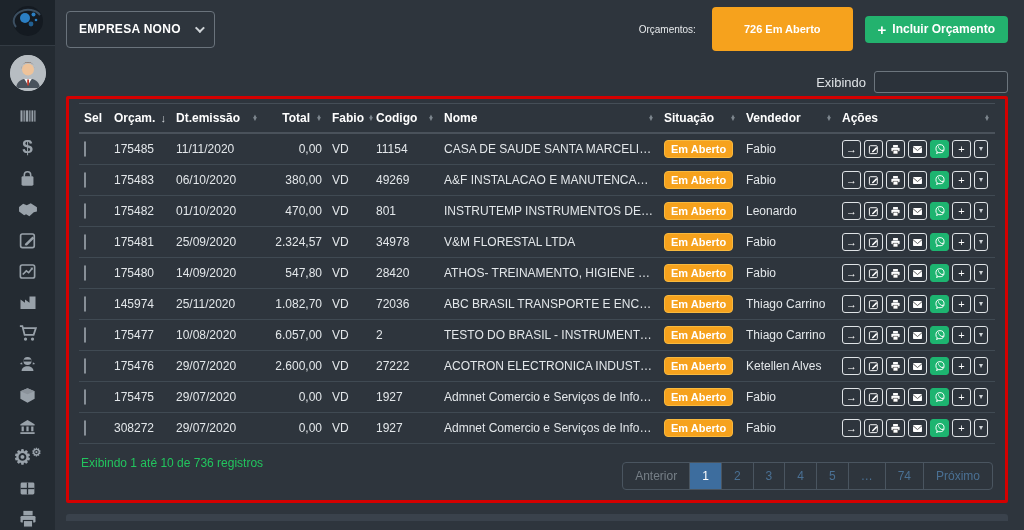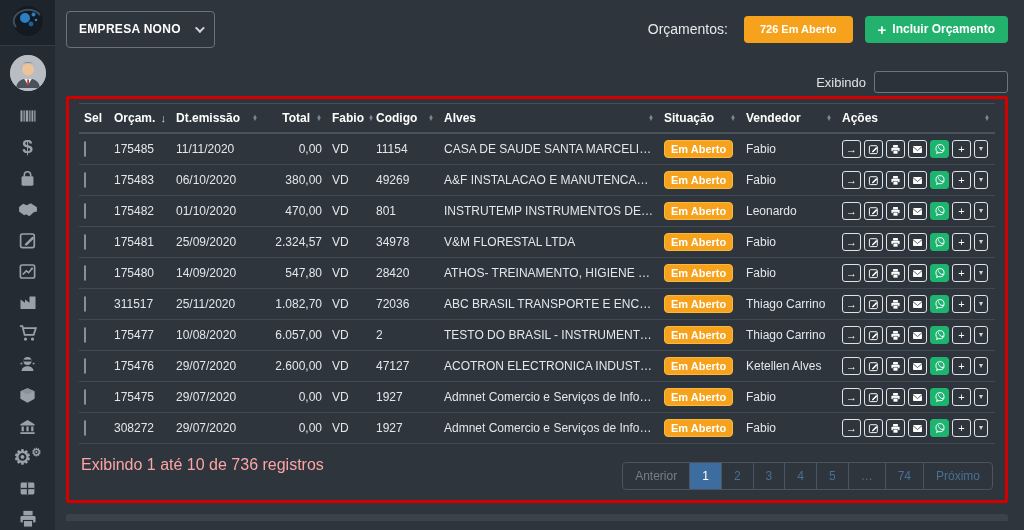--- a/index.html
+++ b/index.html
@@ -17,22 +17,22 @@
   .side-item svg { display:block; }
   .glyph-icon { font-size:19px; line-height:1; color:#99a2aa; font-weight:bold; }
 
   
   .main { flex:1; padding:14px 16px 0 11px; display:flex; flex-direction:column; }
 
   .topbar { display:flex; align-items:center; height:30px; }
   .company-select { display:flex; align-items:center; gap:14px; background:#2e353d; border:1px solid #6a737c; border-radius:4px; padding:0 12px; height:37px; color:#fff; font-size:12px; font-weight:bold; letter-spacing:.3px; cursor:pointer; }
   .chev { width:7px; height:7px; border-right:2px solid #cfd4d8; border-bottom:2px solid #cfd4d8; transform:rotate(45deg) translateY(-2px); }
   .topbar-right { margin-left:auto; display:flex; align-items:center; gap:12px; }
-  .orc-label { font-size:14px; color:#e7eaec; margin-right:4px; }
-  .btn-open-count { background:var(--c-orange,#f6a21d); color:#fff; font-weight:bold; font-size:11px; border:none; border-radius:4px; height:27px; padding:0 16px; cursor:pointer; }
+  .orc-label { font-size:10px; color:#e7eaec; margin-right:4px; }
+  .btn-open-count { background:var(--c-orange,#f6a21d); color:#fff; font-weight:bold; font-size:11px; border:none; border-radius:4px; height:44px; padding:0 32px; cursor:pointer; }
   .btn-include { background:var(--c-green,#23b26e); color:#fff; font-weight:bold; font-size:12px; border:none; border-radius:4px; height:27px; padding:0 13px; cursor:pointer; display:flex; align-items:center; gap:6px; }
   .btn-include .plus { font-size:15px; font-weight:bold; }
 
   .toolbar { margin-top:26px; display:flex; background:#59616a; border-radius:4px; width:max-content; overflow:hidden; }
 
   .search-row { display:flex; justify-content:flex-end; align-items:center; gap:8px; margin-top:1px; margin-bottom:3px; }
   .search-label { font-size:13px; color:#dfe3e6; }
   .search-input { width:134px; height:22px; background:#2b323a; border:1px solid #6c757d; border-radius:3px; color:#e3e7ea; font-size:12px; padding:0 6px; }
 
   
@@ -51,21 +51,21 @@
   td.num { text-align:right; }
   .checkbox { width:12px; height:12px; border:1px solid #878f97; border-radius:2px; background:transparent; cursor:pointer; }
   .badge { display:inline-block; background:var(--c-orange,#f6a21d); border:1px solid #f8b93e; color:#fff; font-size:11px; font-weight:bold; padding:2px 6px; border-radius:4px; }
   .actions { display:flex; gap:3px; align-items:center; }
   .abtn { width:19px; height:18px; border:1px solid #dfe3e6; border-radius:3px; background:transparent; color:#fff; display:flex; align-items:center; justify-content:center; font-size:11px; line-height:1; cursor:pointer; padding:0; }
   .abtn svg { display:block; }
   .abtn.wa { background:var(--c-whatsapp,#1db470); border-color:var(--c-whatsapp,#1db470); }
   .abtn.more { width:14px; color:#cfd4d8; font-size:8px; }
 
   .card-footer { display:flex; justify-content:space-between; align-items:flex-start; padding:10px 2px 2px 2px; }
-  .showing { font-size:16px; color:#fca5a5; margin-top:2px; }
+  .showing { font-size:12px; color:#22c55e; margin-top:2px; }
   .pagination { display:flex; border:1px solid #4a5560; border-radius:4px; overflow:hidden; margin-top:8px; }
   .page-item { padding:6px 12px; font-size:12px; color:#4a7094; border-left:1px solid #4a5560; cursor:pointer; background:transparent; min-width:20px; text-align:center; }
   .page-item:first-child { border-left:none; color:#767f87; }
   .page-item.active { background:var(--c-page-active,#3d6d9e); color:#fff; }
   .page-item.next { color:#4a7094; }
 
   
   .bottom-panel { margin-top:11px; }
   .bottom-bar { height:7px; background:#3a424c; border-radius:3px 3px 0 0; }
   .bottom-title { font-size:13px; font-weight:bold; color:#fff; padding:8px 2px 0 3px; }
@@ -307,21 +307,21 @@
                 <span class="th-inner">
                   <span>Codigo</span>
                   <span class="sort-both">
                     <span>▲</span>
                     <span>▼</span>
                   </span>
                 </span>
               </th>
               <th>
                 <span class="th-inner">
-                  <span>Alves</span>
+                  <span>Nome</span>
                   <span class="sort-both">
                     <span>▲</span>
                     <span>▼</span>
                   </span>
                 </span>
               </th>
               <th>
                 <span class="th-inner">
                   <span>Situação</span>
                   <span class="sort-both">
@@ -571,21 +571,21 @@
                     </svg>
         </button>
         <button class="abtn">+</button>
         <button class="abtn more">▾</button>
       </span>
     </td>
   </tr>
 
   <tr>
     <td><span class="checkbox"></span></td>
-    <td>311517</td>
+    <td>145974</td>
     <td>25/11/2020</td>
     <td class="num">1.082,70</td>
     <td>VD</td>
     <td>72036</td>
     <td>ABC BRASIL TRANSPORTE E ENCOMENDAS LTDA</td>
     <td><span class="badge">Em Aberto</span></td>
     <td>Thiago Carrino</td>
     <td>
       <span class="actions">
         <button class="abtn">→</button>
@@ -665,21 +665,21 @@
       </span>
     </td>
   </tr>
 
   <tr>
     <td><span class="checkbox"></span></td>
     <td>175476</td>
     <td>29/07/2020</td>
     <td class="num">2.600,00</td>
     <td>VD</td>
-    <td>47127</td>
+    <td>27222</td>
     <td>ACOTRON ELECTRONICA INDUSTRIAL, S.A DE C.V</td>
     <td><span class="badge">Em Aberto</span></td>
     <td>Ketellen Alves</td>
     <td>
       <span class="actions">
         <button class="abtn">→</button>
         <button class="abtn">
           <svg width="11" height="11" viewBox="0 0 16 16">
                       <rect x="2" y="2.5" width="11.5" height="11.5" rx="1.5" fill="none" stroke="#fff" stroke-width="1.4"></rect>
                       <path d="M6 10.5l6-6 1.6 1.6-6 6L5.6 12z" fill="#fff"></path>

